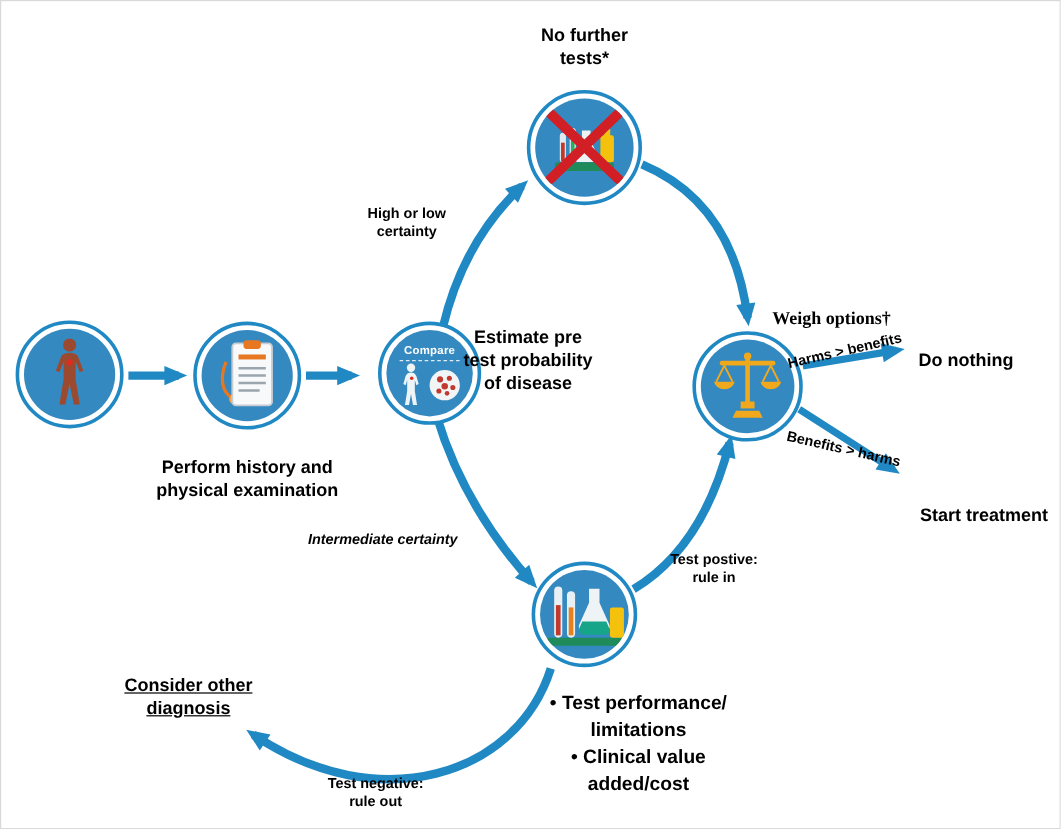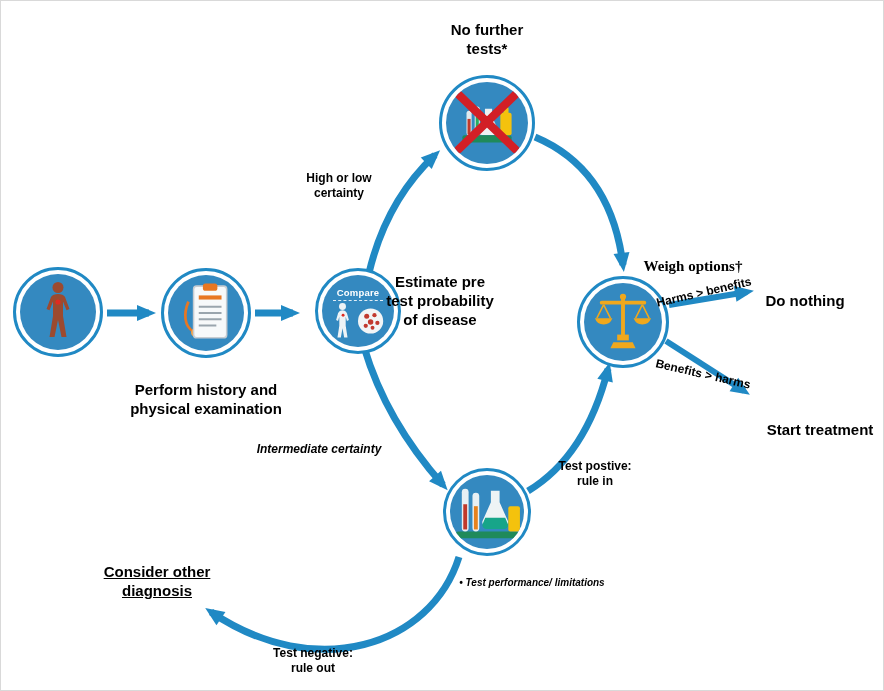--- a/index.html
+++ b/index.html
@@ -25,21 +25,21 @@
   .lbl { position:absolute; font-weight:bold; color:#000; text-align:center; line-height:1.25; }
   .f15 { font-size:15px; }
   .f12 { font-size:12px; }
   .pre { white-space:pre-line; }
   .rot-ccw { transform:rotate(-13deg); }
   .rot-cw  { transform:rotate(13deg); }
   .compare-badge {
     color:#fff; font-weight:bold; font-size:9.5px; letter-spacing:.2px;
     border-bottom:1.5px dashed rgba(255,255,255,.85); padding:2px 4px 2px 4px; margin-top:4px;
   }
-  .bullets { font-size:10px; font-weight:bold; margin-top:3px; line-height:1.4;font-style:italic; }
+  .bullets { font-size:16px; font-weight:bold; margin-top:3px; line-height:1.4; }
 </style>
 </head>
 <body>
 
 <div id="canvas">
 
   <svg id="arrows" width="884" height="691" viewBox="0 0 884 691">
     <defs>
       <marker id="ah" markerUnits="userSpaceOnUse" markerWidth="22" markerHeight="20" refX="13" refY="9" orient="auto">
         <path d="M1,1 L20,9 L1,17 Z" fill="#2089c4"></path>
@@ -133,20 +133,21 @@
         <rect x="22.5" y="26" width="4" height="24" fill="#e6821e"></rect>
         <path d="M40 10 h9 v12 l8.5 19 a4 4 0 0 1 -3.7 5.6 h-18.6 a4 4 0 0 1 -3.7 -5.6 l8.5 -19 z" fill="#eef3f5"></path>
         <path d="M34.2 38 l-2.6 6 a4 4 0 0 0 3.6 5.6 h18.6 a4 4 0 0 0 3.6 -5.6 l-2.6 -6 z" fill="#17a589"></path>
         <rect x="58" y="26" width="12" height="26" rx="2" fill="#f4c20d"></rect>
       </svg>
     </div>
   </div>
   <div class="lbl f15" style="left:440px; top:572px; width:182px;">
     <div class="bullets">
       <div>• Test performance/ limitations</div>
+      <div>• Clinical value added/cost</div>
     </div>
   </div>
 
   <div class="lbl f15" style="left:626px; top:256px; width:132px;font-family:Liberation Serif, serif;">Weigh options†</div>
   <div class="node-circle" style="left:576px; top:275px; width:92px; height:92px;">
     <div class="disc">
       <svg width="62" height="60" viewBox="0 0 64 62">
         <g fill="#f0a81c">
           <circle cx="32" cy="5" r="3.2"></circle>
           <rect x="30" y="6" width="4" height="40"></rect>

